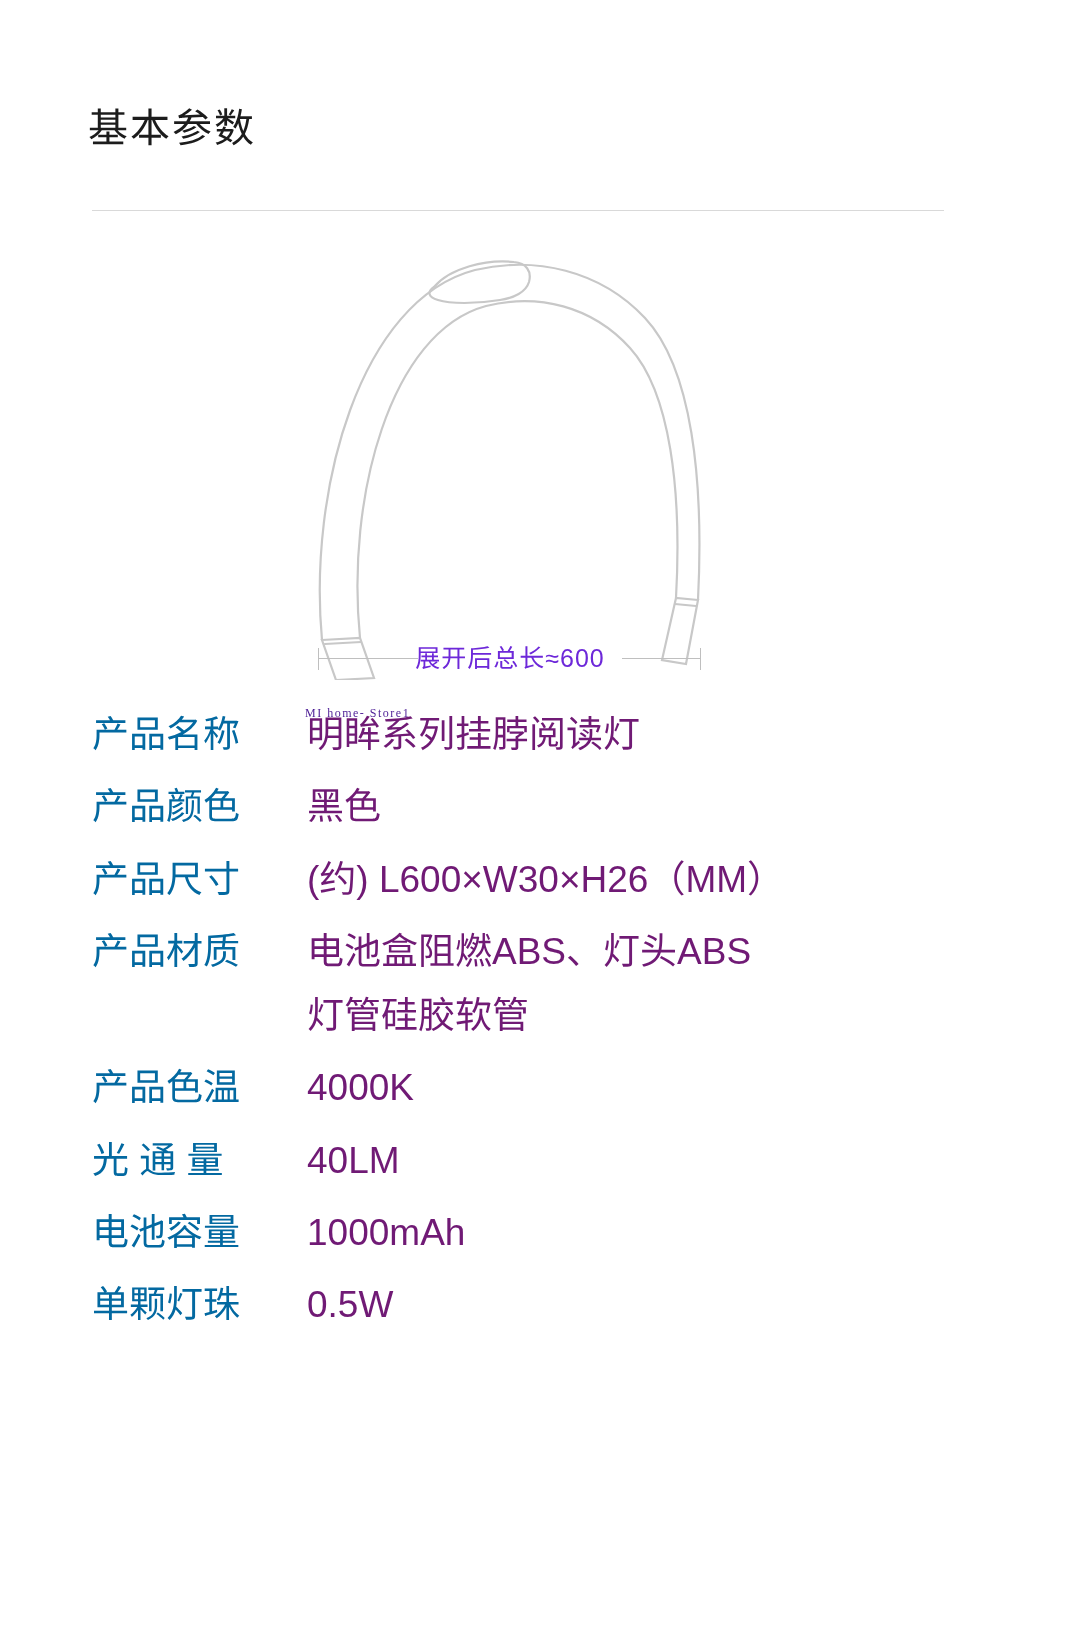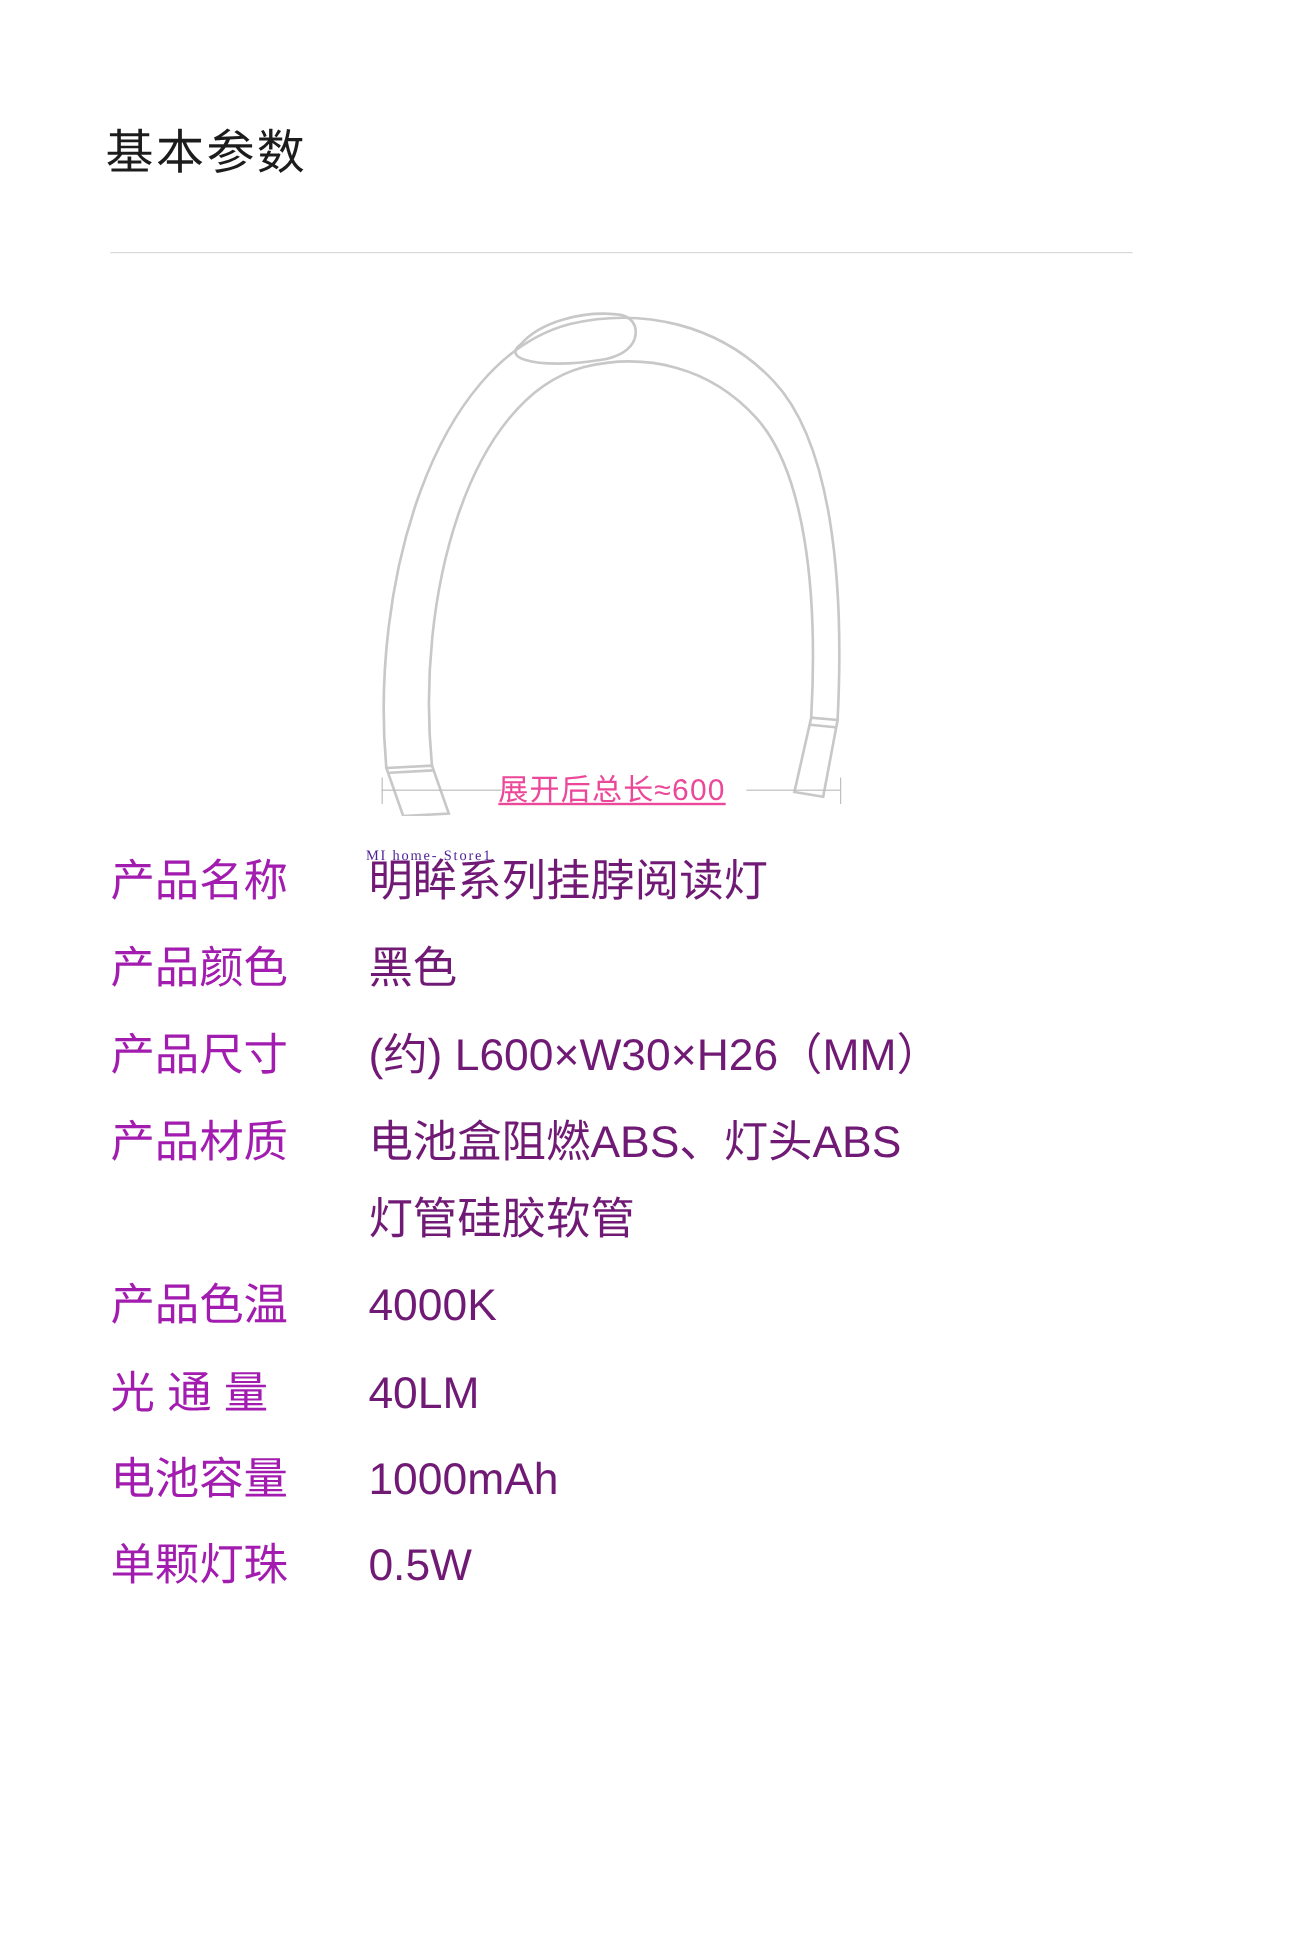--- a/index.html
+++ b/index.html
@@ -53,23 +53,22 @@
     width: 420px;
     height: 440px;
   }
   .dim-caption {
     position: absolute;
     left: 300px;
     top: 638px;
     width: 420px;
     text-align: center;
     font-size: 25px;
-    color: #ec4899;
+    color: #6d28d9;
     letter-spacing: 1px;
-    text-decoration: underline;
   }
   .dim-line-left {
     position: absolute;
     top: 658px;
     left: 318px;
     width: 100px;
     height: 1px;
     background: #bfbfbf;
   }
   .dim-line-right {
@@ -109,21 +108,21 @@
   }
   .spec-row {
     display: flex;
     align-items: flex-start;
     margin-bottom: 26px;
   }
   .spec-label {
     width: 215px;
     flex: 0 0 215px;
     font-size: 37px;
-    color: #a21caf;
+    color: #0369a1;
     line-height: 1.25;
     white-space: nowrap;
   }
   .spec-value {
     font-size: 37px;
     color: #701a75;
     line-height: 1.25;
   }
   .spec-value .line2 {
     display: block;

